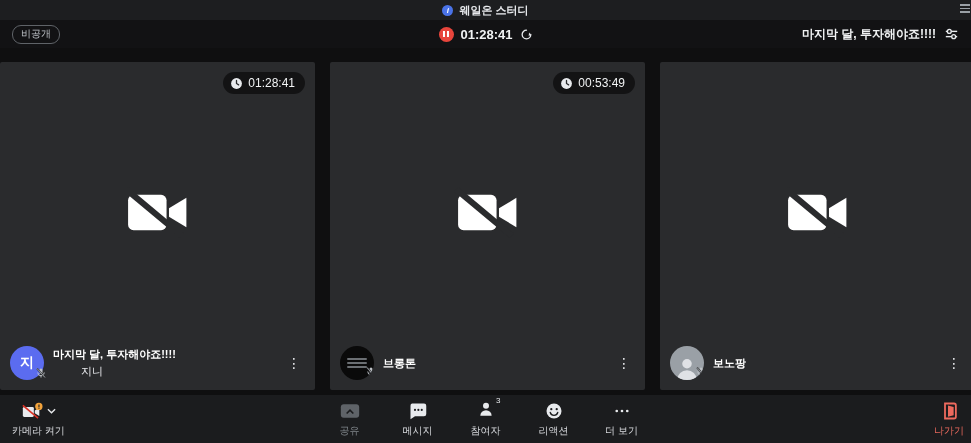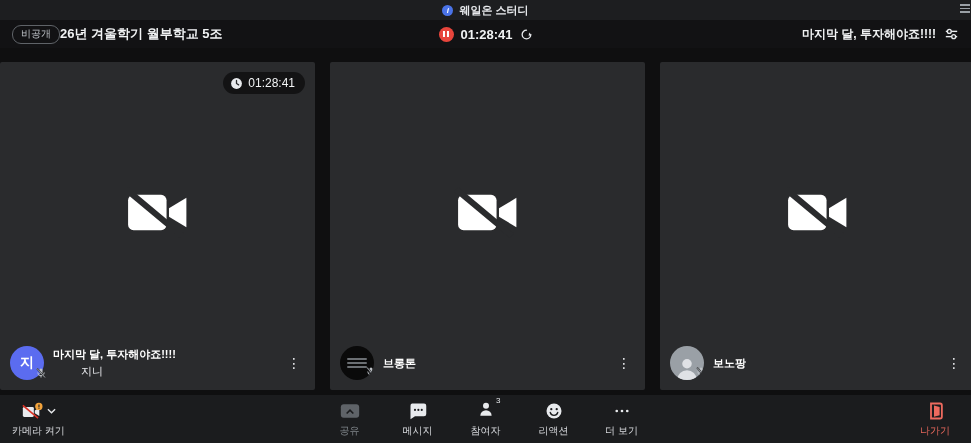--- a/index.html
+++ b/index.html
@@ -14,21 +14,21 @@
   .info-icon { width:11px; height:11px; border-radius:50%; background:#4a73e8;
     color:#fff; font-size:8px; font-weight:bold; display:flex; align-items:center;
     justify-content:center; font-style:italic; }
   .hamburger { position:absolute; right:1px; top:4px; width:10px; display:flex;
     flex-direction:column; gap:2px; cursor:pointer; }
   .hamburger span { display:block; height:1.5px; background:#9aa0a6; }
 
   
   .subheader { height:28px; background:#121214; display:flex; align-items:center;
     padding:0 12px; position:relative; }
-  .sh-left { display:flex; align-items:center; gap:0; }
+  .sh-left { display:flex; align-items:center; gap:8px; }
   .privacy-badge { border:1px solid #5f6368; color:#bdc1c6; font-size:10px;
     border-radius:9px; padding:1.5px 8px; }
   .room-title { color:#f1f3f4; font-size:13px; font-weight:bold; }
   .sh-center { position:absolute; left:50%; transform:translateX(-50%);
     display:flex; align-items:center; gap:7px; }
   .pause-btn { width:15px; height:15px; border-radius:50%; background:#e8453c;
     display:flex; align-items:center; justify-content:center; gap:2px; cursor:pointer; }
   .pause-btn i { display:block; width:2px; height:6px; background:#fff; }
   .session-time { color:#f1f3f4; font-size:13px; font-weight:bold; }
   .sh-right { margin-left:auto; display:flex; align-items:center; gap:8px; }
@@ -65,21 +65,21 @@
     position:relative; }
   .tb-left { display:flex; gap:14px; padding-left:12px; }
   .tool { display:flex; flex-direction:column; align-items:center; gap:3px;
     cursor:pointer; min-width:44px; }
   .tool-iconrow { height:20px; display:flex; align-items:center; gap:4px; }
   .tool-label { font-size:10px; color:#dadce0; white-space:nowrap; }
   .tool-label.dim { color:#80868b;text-align:center; }
   .tool-label.red { color:#ed6a5e; }
   .tb-center { position:absolute; left:50%; transform:translateX(-50%);
     display:flex; gap:24px; }
-  .tb-right { margin-left:auto; padding-right:14px; }
+  .tb-right { margin-left:auto; padding-right:0; }
   .part-wrap { position:relative; }
   .part-count { position:absolute; top:-4px; right:-7px; color:#e8eaed; font-size:8px; }
 </style>
 </head>
 <body>
 
 <div class="topbar">
   <div class="topbar-title">
     <span class="info-icon">i</span>
     <span>웨일온 스터디</span>
@@ -87,21 +87,20 @@
   <div class="hamburger">
     <span></span>
       <span></span>
       <span></span>
   </div>
 </div>
 
 <div class="subheader">
   <div class="sh-left">
     <span class="privacy-badge">비공개</span>
-    <span class="room-title">26년 겨울학기 월부학교 5조</span>
   </div>
   <div class="sh-center">
     <span class="pause-btn">
         <i></i>
         <i></i>
       </span>
     <span class="session-time">01:28:41</span>
     <svg width="13" height="13" viewBox="0 0 24 24" style="cursor:pointer">
       <path d="M12 4a8 8 0 1 0 8 8" fill="none" stroke="#e8eaed" stroke-width="2.4" stroke-linecap="round"></path>
       <path d="M20 12 L16.6 8.4 L23.2 8.4 Z" fill="#e8eaed" transform="rotate(-85 20 12)"></path>
@@ -150,20 +149,27 @@
       </div>
       <div class="name-texts">
         <span class="tile-status">마지막 달, 투자해야죠!!!!</span>
         <span class="tile-name">지니</span>
       </div>
       <span class="kebab">⋮</span>
     </div>
   </div>
 
   <div class="tile">
+    <div class="timer-badge">
+      <svg width="13" height="13" viewBox="0 0 24 24">
+        <circle cx="12" cy="12" r="10" fill="#e8eaed"></circle>
+        <path d="M12 6.5 V12 L16 14.5" fill="none" stroke="#2a2b2d" stroke-width="2.4" stroke-linecap="round"></path>
+      </svg>
+      <span>00:53:49</span>
+    </div>
     <div class="cam-off-wrap">
       <svg width="74" height="58" viewBox="0 0 24 19">
         <rect x="2.2" y="4.2" width="12.6" height="11.6" rx="1.8" fill="#fff"></rect>
         <path d="M15.6 8.6 L21.3 5.2 V14.8 L15.6 11.4 Z" fill="#fff"></path>
         <line x1="1.6" y1="2.4" x2="19.8" y2="17.6" stroke="#2a2b2d" stroke-width="2"></line>
       </svg>
     </div>
     <div class="name-row">
       <div class="avatar avatar-dark">
         <i></i>

